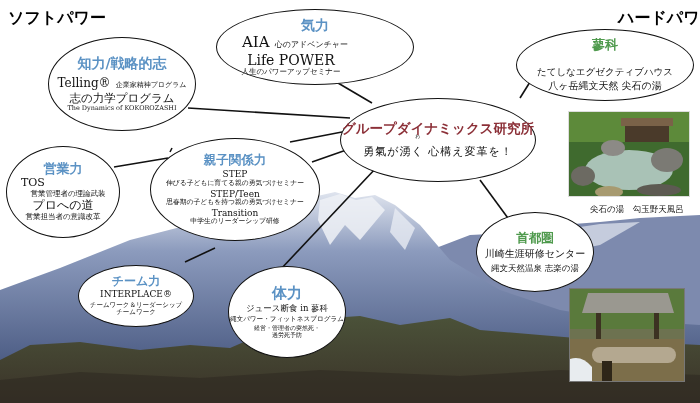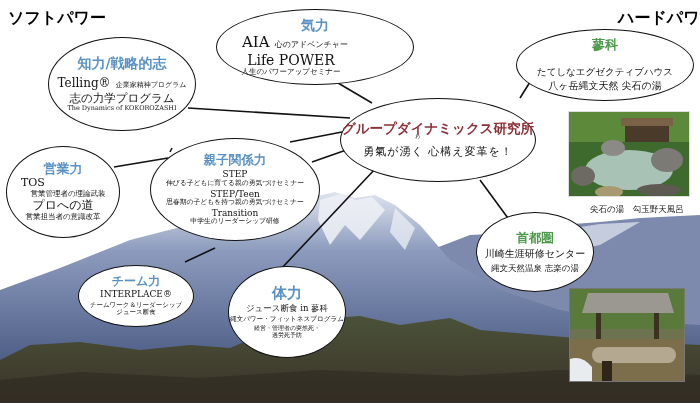--- a/index.html
+++ b/index.html
@@ -110,21 +110,21 @@
   <div class="t" style="font-size:9px;margin-top:1px;">STEP/Teen</div>
   <div class="t" style="font-size:6.8px;">思春期の子どもを持つ親の勇気づけセミナー</div>
   <div class="t" style="font-size:9px;margin-top:1px;">Transition</div>
   <div class="t" style="font-size:6.8px;">中学生のリーダーシップ研修</div>
 </div>
 
 <div class="bubble" style="left:78px;top:265px;width:116px;height:62px;">
   <div class="title t" style="font-size:12px;">チーム力</div>
   <div class="t" style="font-size:9px;">INTERPLACE®</div>
   <div class="t" style="font-size:6.5px;margin-top:2px;">チームワーク＆リーダーシップ</div>
-  <div class="t" style="font-size:6.5px;">ジュース断食</div>
+  <div class="t" style="font-size:6.5px;">チームワーク</div>
 </div>
 
 <div class="bubble" style="left:228px;top:266px;width:118px;height:92px;">
   <div class="title t" style="font-size:15px;">体力</div>
   <div class="t" style="font-size:8.5px;margin-top:2px;">ジュース断食 in 蓼科</div>
   <div class="t" style="font-size:6.6px;margin-top:2px;">縄文パワー・フィットネスプログラム</div>
   <div class="t" style="font-size:6px;margin-top:2px;">経営・管理者の突然死・</div>
   <div class="t" style="font-size:6px;">過労死予防</div>
 </div>
 

